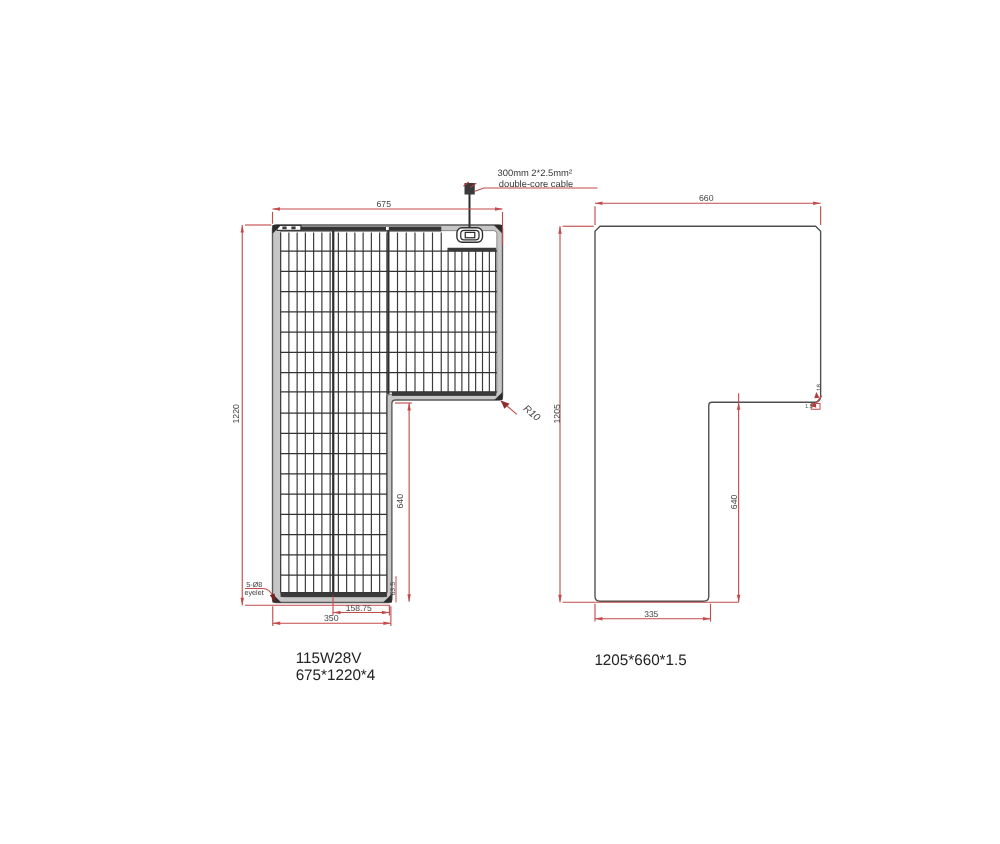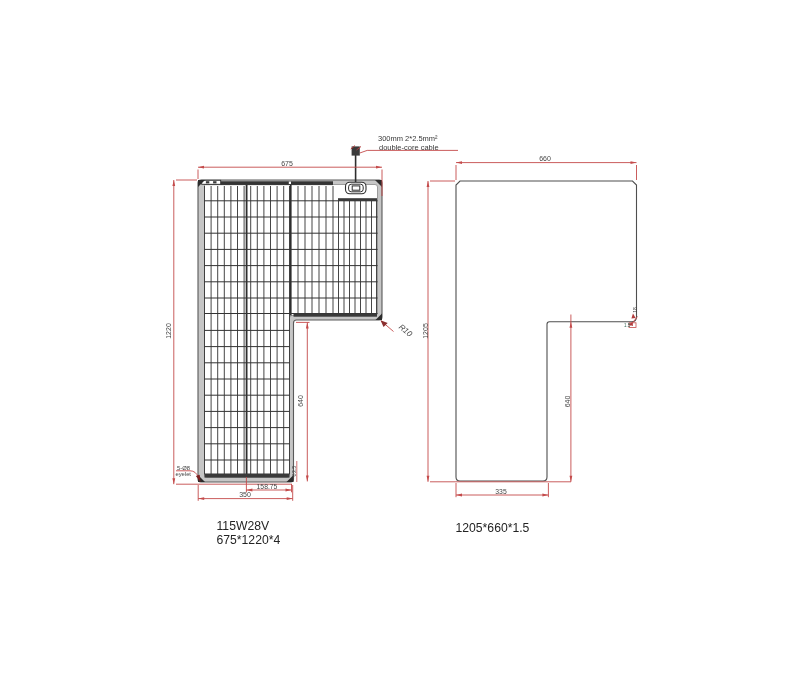--- a/index.html
+++ b/index.html
@@ -1,16 +1,16 @@
 <!DOCTYPE html>
 <html><head>
 <meta charset="utf-8">
 <style>
   html,body{margin:0;padding:0;background:#ffffff;}
-  .page{width:709px;height:675px;position:relative;font-family:"Liberation Sans",sans-serif;}
+  .page{width:709px;height:675px;position:relative;font-family:"Liberation Sans",sans-serif;padding-left:20px;}
   svg text{font-family:"Liberation Sans",sans-serif;}
 </style>
 </head>
 <body>
 <div class="page">
 <svg width="800" height="675" viewBox="0 0 800 675" xmlns="http://www.w3.org/2000/svg">
 
   <rect x="0" y="0" width="800" height="675" fill="#ffffff"></rect>
 
   <g>

